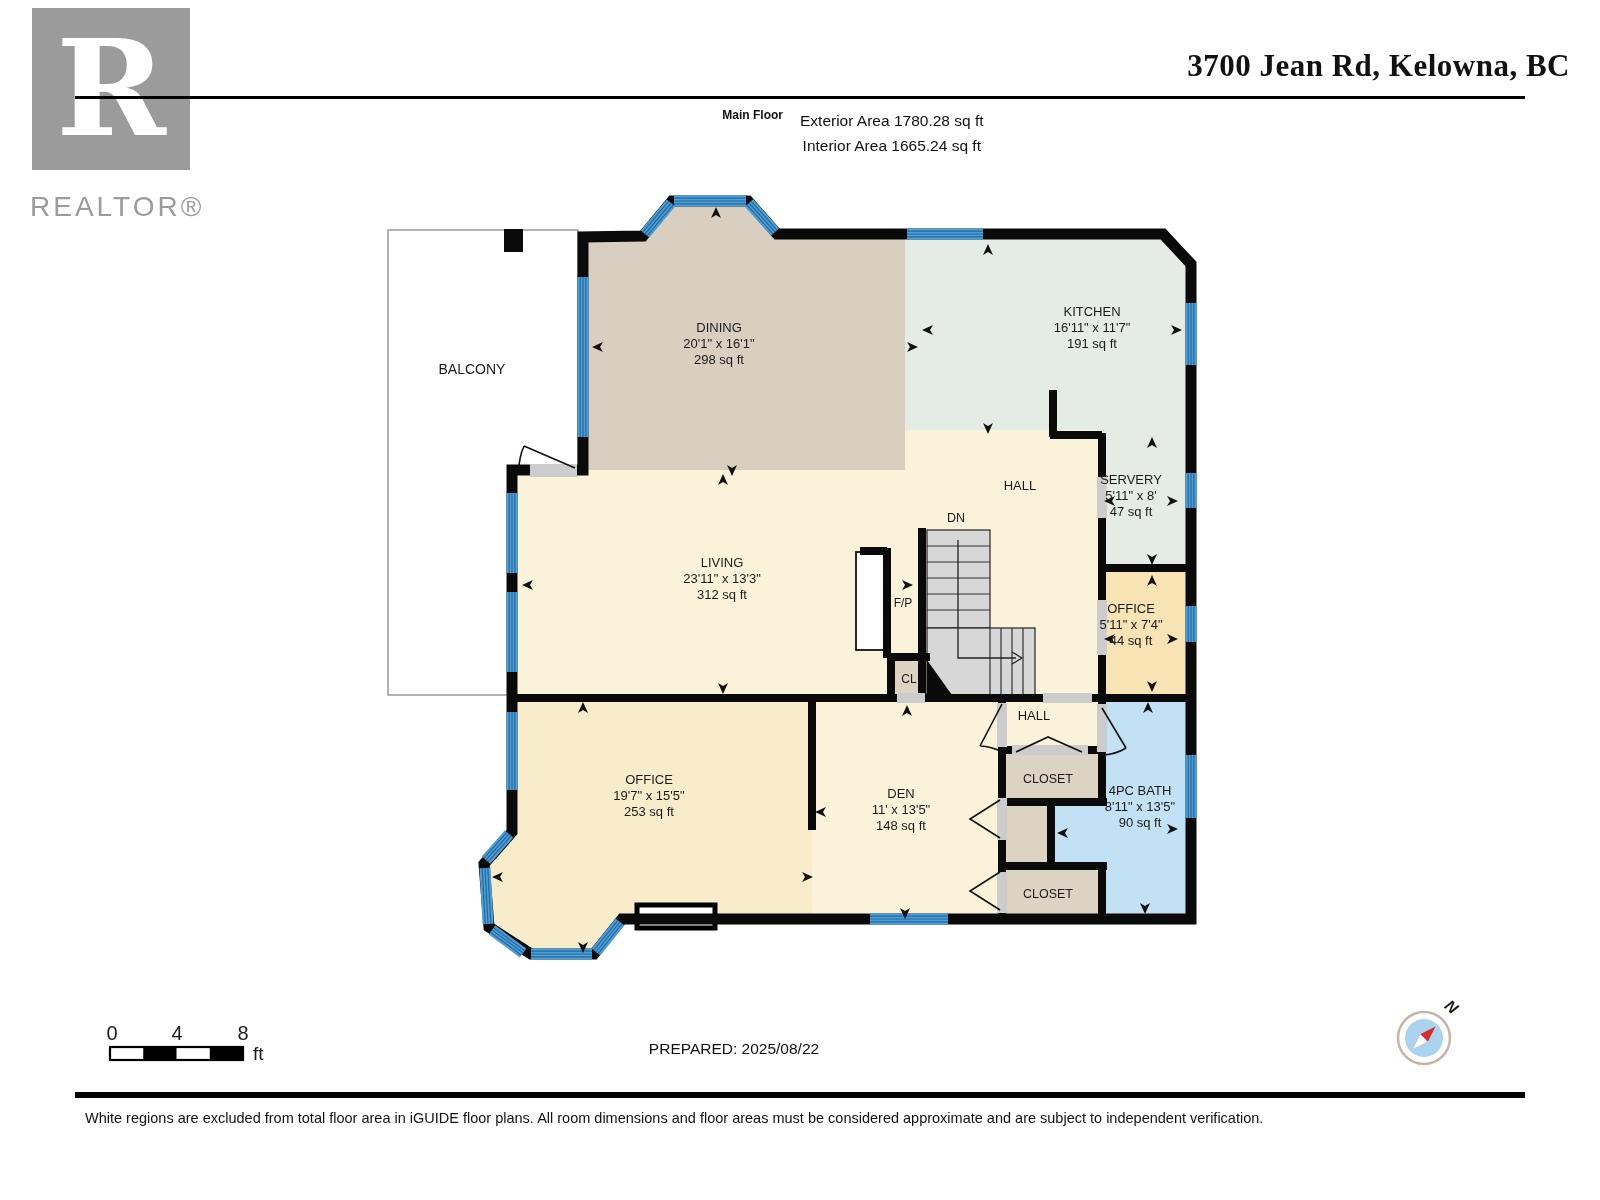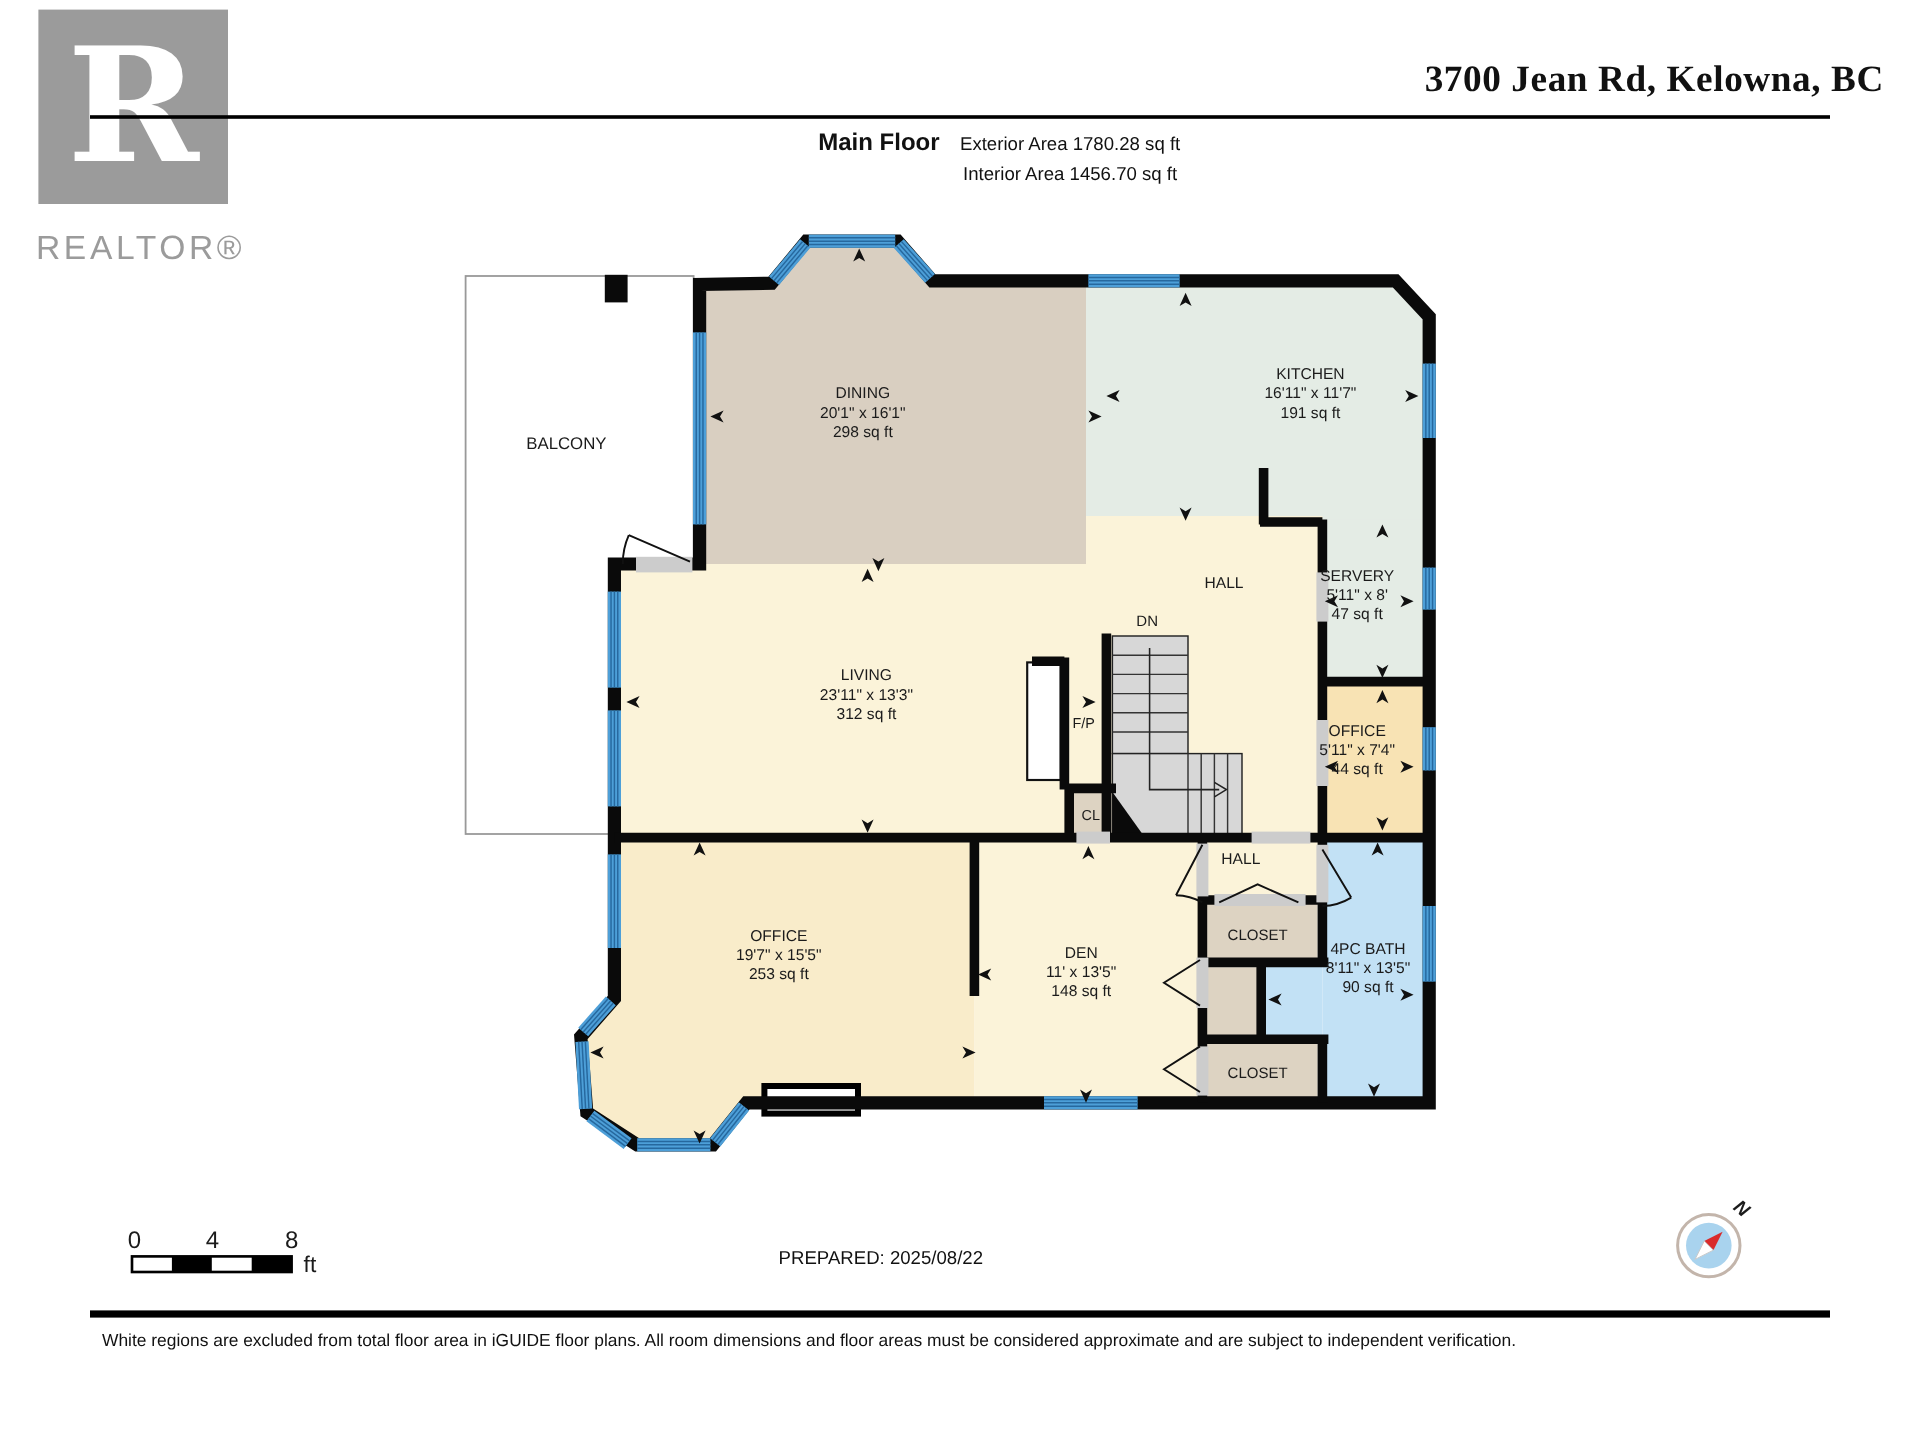--- a/index.html
+++ b/index.html
@@ -6,21 +6,21 @@
   body{
     width:1600px;height:1200px;position:relative;background:#ffffff;
     font-family:"Liberation Sans",sans-serif;color:#111;overflow:hidden;
   }
   .abs{position:absolute;}
   #page-title{
     top:48px;left:0;width:1570px;text-align:right;
     font-size:31px;font-weight:bold;letter-spacing:0.5px;font-family:Liberation Serif, serif;
   }
   #title-rule{top:96px;left:75px;width:1450px;height:3px;background:#000;}
-  #floor-label{top:108px;left:540px;width:243px;text-align:right;font-size:20px;font-weight:bold;}
+  #floor-label{top:108px;left:540px;width:243px;text-align:right;font-size:12px;font-weight:bold;}
   #area-block{top:108px;left:800px;font-size:15.5px;line-height:25px;text-align:center;}
   #realtor-logo{top:8px;left:32px;width:158px;height:162px;background:var(--logo-gray);
     display:flex;align-items:center;justify-content:center;}
   #realtor-logo .r{font-family:"DejaVu Serif",serif;font-weight:bold;font-size:132px;color:#fff;line-height:1;}
   #realtor-text{top:168px;left:30px;font-size:28px;letter-spacing:3px;color:var(--logo-gray);margin-top:23px;}
   #prepared{top:1040px;left:0;width:1468px;text-align:center;font-size:15.5px;}
   #footer-bar{top:1092px;left:75px;width:1450px;height:6px;background:#000;}
   #disclaimer{top:1110px;left:85px;width:1440px;font-size:14.5px;}
   svg{position:absolute;top:0;left:0;}
   svg text{font-family:"Liberation Sans",sans-serif;fill:#1b1b1b;}
@@ -30,21 +30,21 @@
 
 <div class="abs" id="realtor-logo">
   <span class="r">R</span>
 </div>
 <div class="abs" id="realtor-text">REALTOR®</div>
 <div class="abs" id="page-title">3700 Jean Rd, Kelowna, BC</div>
 <div class="abs" id="title-rule"></div>
 <div class="abs" id="floor-label">Main Floor</div>
 <div class="abs" id="area-block">
   <div>Exterior Area 1780.28 sq ft</div>
-  <div>Interior Area 1456.70 sq ft</div>
+  <div>Interior Area 1665.24 sq ft</div>
 </div>
 
 <svg id="plan" width="1600" height="1200" viewBox="0 0 1600 1200">
 
   <rect x="388" y="230" width="190" height="465" fill="#ffffff" style="stroke:var(--balcony-outline)" stroke-width="1.5"></rect>
   <rect x="504" y="229" width="19" height="23" style="fill:var(--wall)"></rect>
 
   <g>
     <polygon points="583,237 643,236 672,201 748,201 777,234 905,234 905,470 583,470" style="fill:var(--dining)"></polygon>
     <polygon points="905,234 1163,234 1191,265 1191,435 1053,435 1053,430 905,430" style="fill:var(--kitchen)"></polygon>

